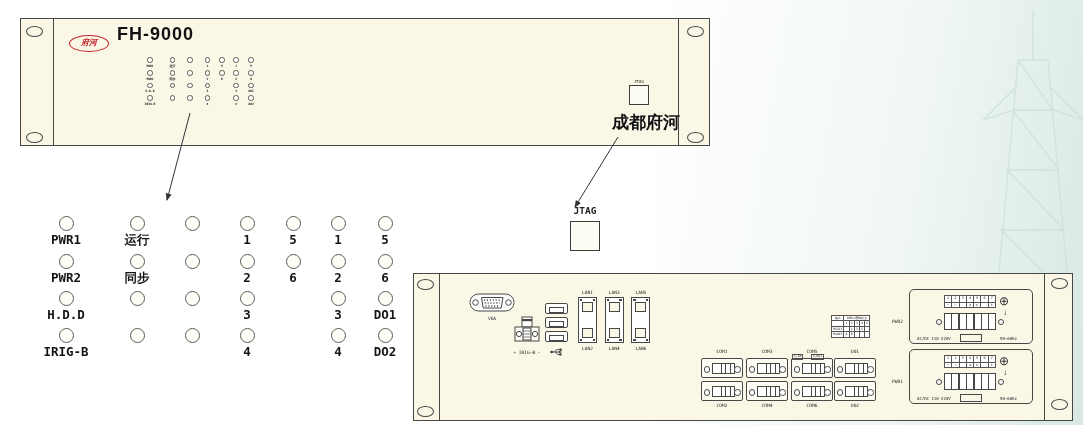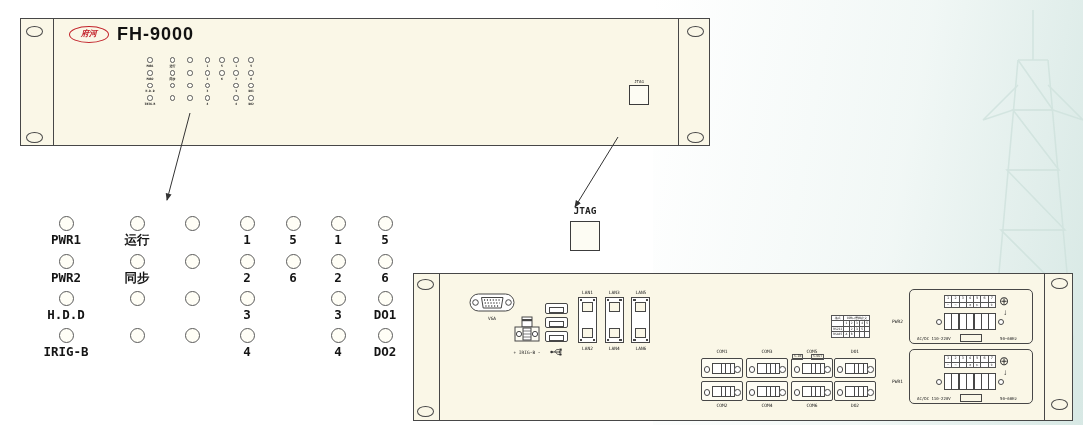--- a/index.html
+++ b/index.html
@@ -12,21 +12,21 @@
   .panel{position:absolute;background:#faf7e7;border:1px solid #474747;z-index:1}
   .vline{position:absolute;top:0;bottom:0;width:0;border-left:1px solid #474747}
   .oval{position:absolute;width:17px;height:11px;border:1px solid #474747;border-radius:50%;background:#faf7e7}
   .led{position:absolute;border-radius:50%;background:#fffef6;border:1.2px solid #5a5a5a}
   .led-label{position:absolute;text-align:center;font-family:"DejaVu Sans Mono",monospace;font-weight:bold;color:#141414;white-space:nowrap}
   .lbl{position:absolute;color:#222;white-space:nowrap;z-index:2}
   .ctr{text-align:center}
   .t45{font-size:4.5px;line-height:5px;font-family:"DejaVu Sans Mono",monospace}
   .t40{font-size:4px;line-height:5px;font-family:"DejaVu Sans Mono",monospace}
   .t30{font-size:3px;line-height:3.5px;font-family:"DejaVu Sans Mono",monospace}
-  #logo{position:absolute;left:48px;top:7px;width:40px;height:17px;border:1.6px solid #c2222a;border-radius:50%;
+  #logo{position:absolute;left:48px;top:16px;width:40px;height:17px;border:1.6px solid #c2222a;border-radius:50%;
     color:#c2222a;font-weight:bold;font-style:italic;font-size:8px;line-height:13px;text-align:center;overflow:hidden}
   #model{position:absolute;left:96px;top:5px;font-size:18px;font-weight:bold;letter-spacing:1px;color:#111}
   #brand{position:absolute;left:575px;top:92px;width:100px;text-align:center;font-size:17px;font-weight:bold;color:#111}
   .jtag-sq{position:absolute;background:#fdfcf3;border:1.4px solid #3c3c3c}
   #big-jtag-label{position:absolute;left:565px;top:205px;width:40px;text-align:center;
     font-family:"DejaVu Sans Mono",monospace;font-weight:bold;font-size:9.5px;z-index:1}
   .led-grid{position:absolute;z-index:2}
   #callouts{position:absolute;left:0;top:0;z-index:3;pointer-events:none}
   
   .usb-port{position:absolute;width:23px;height:11px;border:1px solid #474747;border-radius:2px;background:#fff}
@@ -127,20 +127,21 @@
         <div class="led-label" style="left:66.123px;top:16.67px;width:70px;font-size:3px">6</div>
         <div class="led" style="left:98.373px;top:22.750000000000004px;width:5.5px;height:5.5px"></div>
         <div class="led-label" style="left:66.123px;top:29.250000000000004px;width:70px;font-size:3px">DO1</div>
         <div class="led" style="left:98.373px;top:35.330000000000005px;width:5.5px;height:5.5px"></div>
         <div class="led-label" style="left:66.123px;top:41.830000000000005px;width:70px;font-size:3px">DO2</div>
       </div>
 
     <div class="lbl t40 ctr" style="left:598px;top:60px;width:40px">JTAG</div>
     <div class="jtag-sq" style="left:608px;top:66px;width:20px;height:20px"></div>
 
+    <div id="brand">成都府河</div>
   </div>
 
   <div class="led-grid" id="big-led-grid" style="left:66px;top:223px">
       <div class="led" style="left:-7.5px;top:-7.5px;width:15px;height:15px"></div>
       <div class="led-label" style="left:-35px;top:8.5px;width:70px;font-size:12.5px">PWR1</div>
       <div class="led" style="left:-7.5px;top:30.5px;width:15px;height:15px"></div>
       <div class="led-label" style="left:-35px;top:46.5px;width:70px;font-size:12.5px">PWR2</div>
       <div class="led" style="left:-7.5px;top:67.5px;width:15px;height:15px"></div>
       <div class="led-label" style="left:-35px;top:83.5px;width:70px;font-size:12.5px">H.D.D</div>
       <div class="led" style="left:-7.5px;top:104.5px;width:15px;height:15px"></div>

